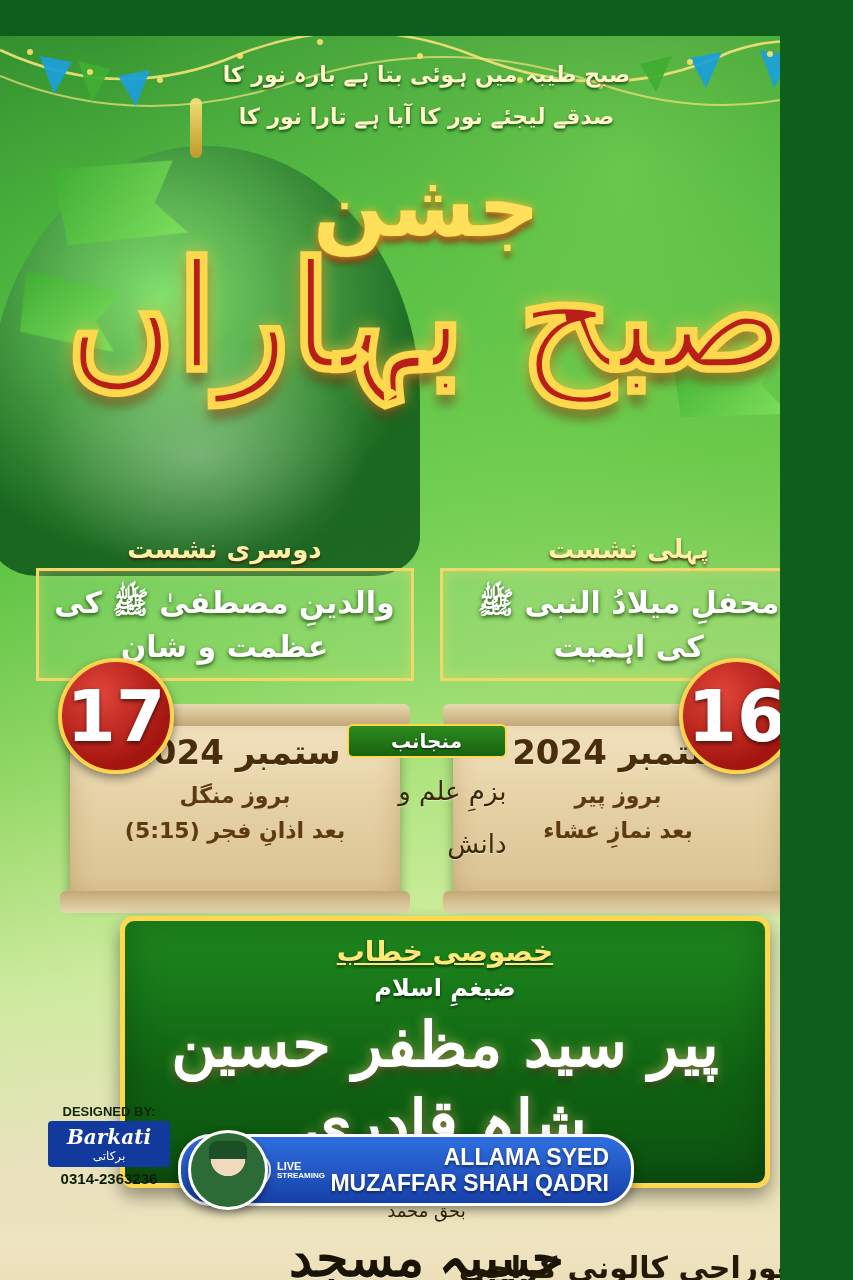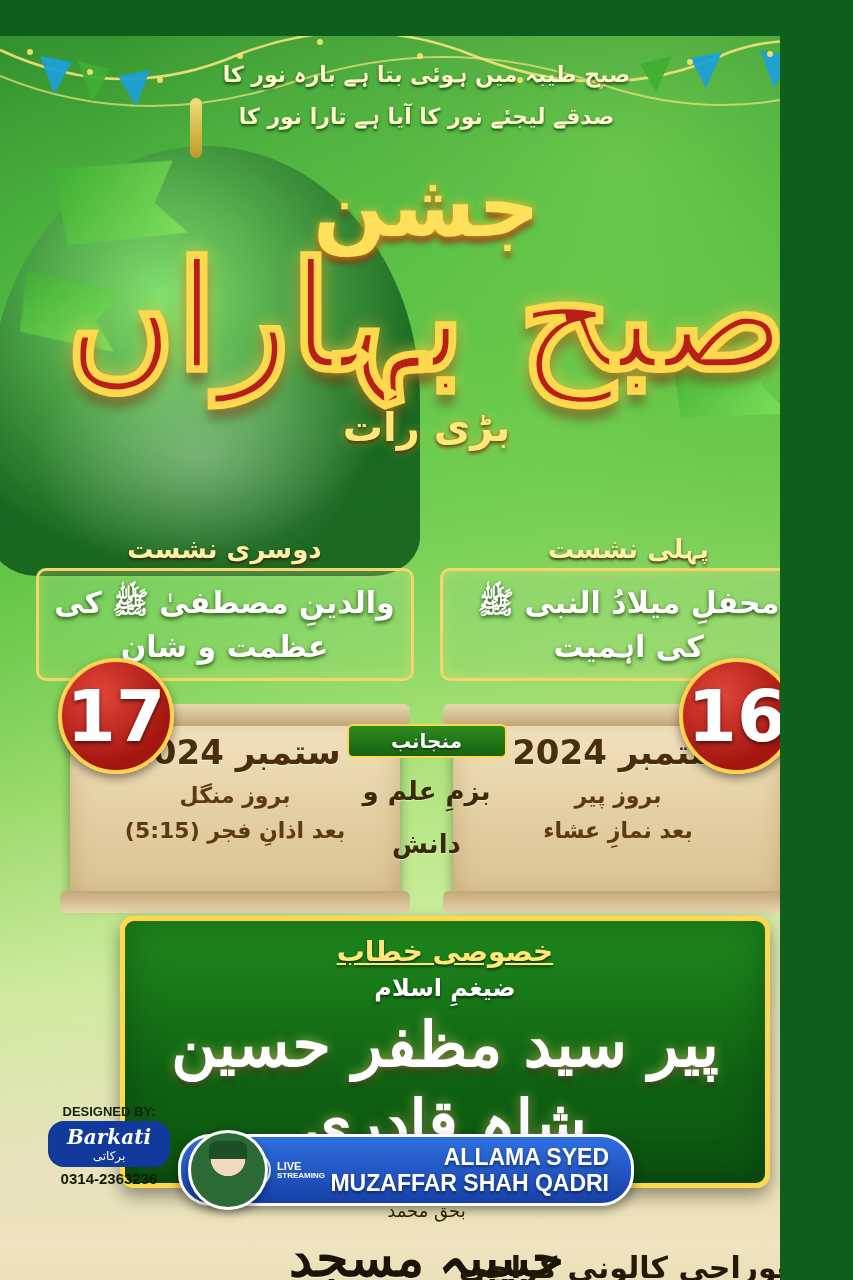--- a/index.html
+++ b/index.html
@@ -101,21 +101,21 @@
     width:378px;text-align:center;position:relative;
   }
   .session .s-head{
     font-family:"DejaVu Sans", sans-serif;
     font-size:26px;font-weight:bold;color:#fff0a8;
     text-shadow:0 2px 3px rgba(60,30,0,.9);
     margin-bottom:4px;
   }
   .session .s-body{
     border:3px solid #f2d76b;
-    border-radius:10px;
+    border-radius:0;
     background:linear-gradient(180deg, rgba(255,255,255,.10), rgba(255,255,255,.02));
     padding:10px 8px;
     font-family:"DejaVu Sans", sans-serif;
     font-size:30px;font-weight:bold;
     color:#ffffff;
     text-shadow:0 2px 4px rgba(30,70,10,.95);
     line-height:1.45;
     box-shadow:0 0 14px rgba(255,220,100,.35) inset;
   }
 
@@ -164,23 +164,24 @@
   }
   .center-tag .ribbon{
     background:linear-gradient(180deg,#2e8b1f,#17620f);
     color:#fff;border:2px solid #ffd84d;border-radius:6px;
     font-family:"DejaVu Sans", sans-serif;font-size:20px;font-weight:bold;
     padding:3px 6px;text-shadow:0 1px 2px rgba(0,0,0,.7);text-align:center;
   }
   .center-tag .ct-line{
     margin-top:14px;
     font-family:"DejaVu Sans", sans-serif;
-    font-size:26px;font-weight:bold;color:#3b2a06;
+    font-size:26px;font-weight:normal;color:#3b2a06;
     text-shadow:0 1px 1px rgba(255,255,255,.5);
     line-height:1.5;
+    text-align:right;
   }
 
   
   .speaker{
     position:absolute;top:880px;left:120px;width:620px;
     border:5px solid #ffd84d;border-radius:14px;
     background:linear-gradient(180deg,#1f8a1e 0%, #0f6212 60%, #0c5210 100%);
     box-shadow:0 8px 18px rgba(0,0,0,.4), inset 0 0 40px rgba(0,0,0,.25);
     text-align:center;padding:14px 10px 22px;
   }
@@ -206,21 +207,21 @@
 
   
   .designer{
     position:absolute;left:48px;top:1068px;width:122px;text-align:center;
   }
   .designer .d-by{
     font-family:"Liberation Sans", sans-serif;
     font-size:13px;font-weight:bold;color:#10240a;
   }
   .designer .d-card{
-    margin-top:2px;background:#123a9c;border-radius:16px;padding:4px 6px;
+    margin-top:2px;background:#123a9c;border-radius:4px;padding:4px 6px;
   }
   .designer .d-name{
     font-family:"DejaVu Serif", serif;font-size:20px;font-style:italic;
     color:#ffffff;font-weight:bold;
   }
   .designer .d-ar{font-family:"DejaVu Sans", sans-serif;font-size:12px;color:#ffffff;}
   .designer .d-phone{
     margin-top:3px;font-family:"Liberation Sans", sans-serif;
     font-size:15px;font-weight:bold;color:#0b1c06;
   }
@@ -324,21 +325,20 @@
   </div>
 
   <div class="top-couplet rtl">
     <div>صبح طیبہ میں ہوئی بتا ہے بارہ نور کا</div>
     <div>صدقے لیجئے نور کا آیا ہے تارا نور کا</div>
   </div>
 
   <div class="main-title">
     <div class="title-jashn rtl">جشن</div>
     <div class="title-subah rtl">صبح بہاراں</div>
-    <div class="title-bari rtl">بڑی رات</div>
   </div>
 
   <div class="sessions">
     <div class="session">
       <div class="s-head rtl">پہلی نشست</div>
       <div class="s-body rtl">محفلِ میلادُ النبی ﷺ کی اہمیت</div>
     </div>
     <div class="session">
       <div class="s-head rtl">دوسری نشست</div>
       <div class="s-body rtl">والدینِ مصطفیٰ ﷺ کی عظمت و شان</div>

